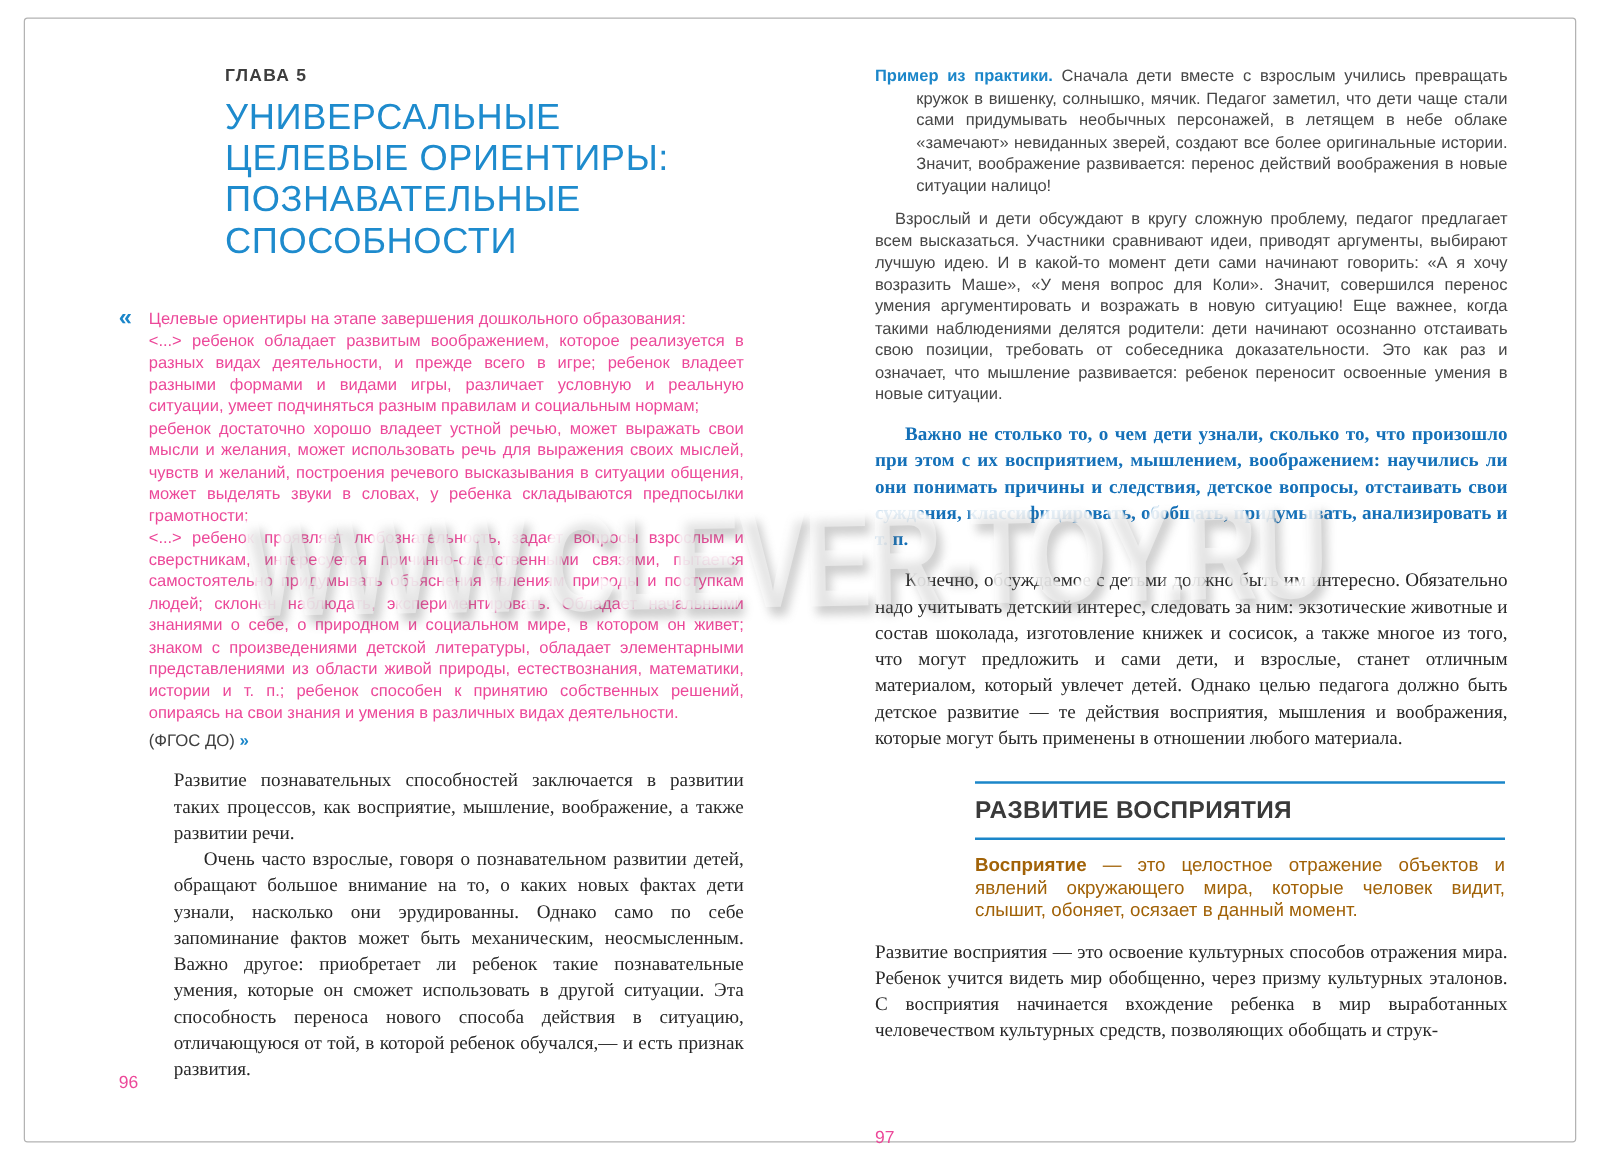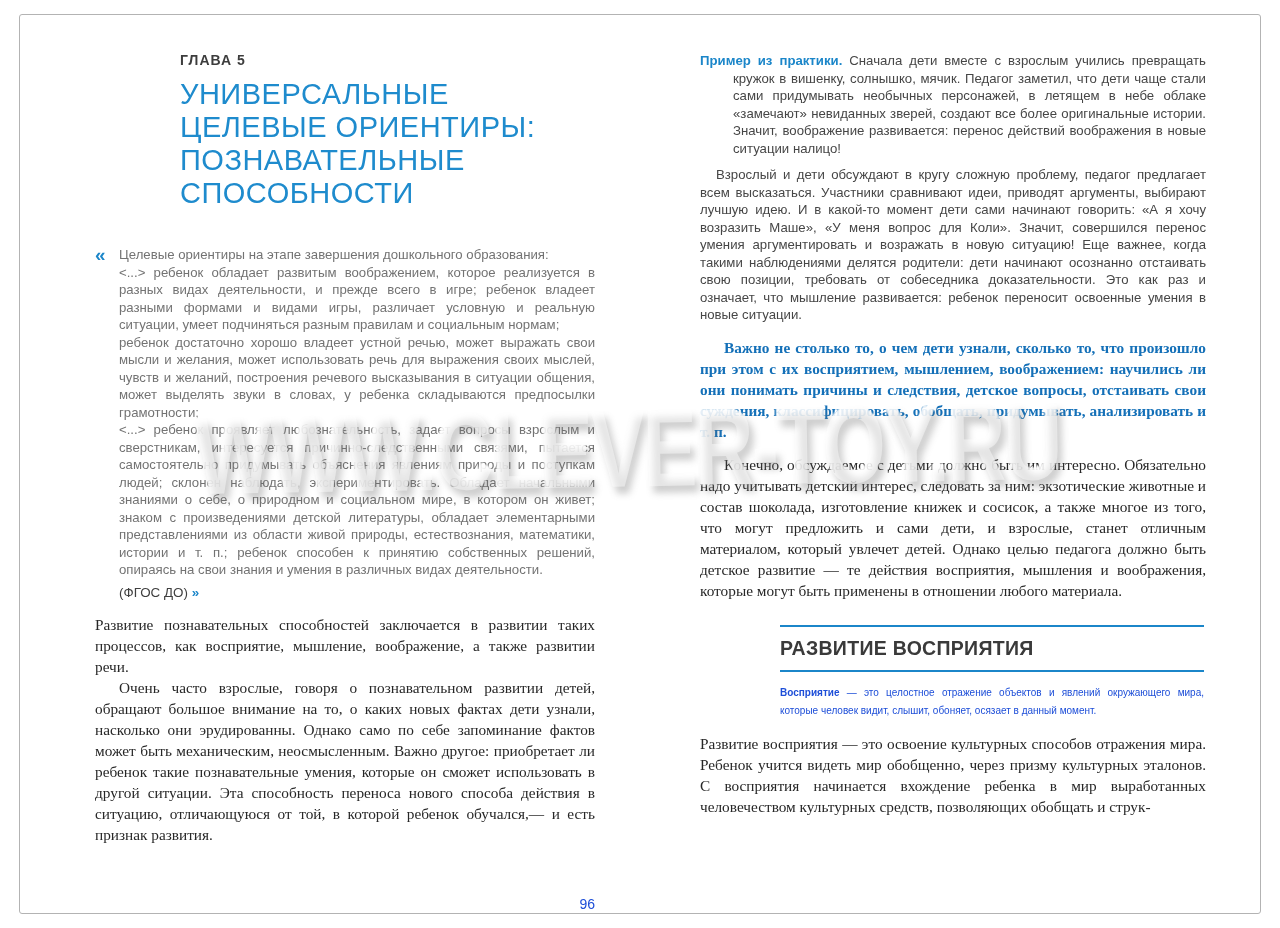--- a/index.html
+++ b/index.html
@@ -24,35 +24,35 @@
     margin:10px 0 0 85px;font-size:29px;line-height:33px;font-weight:500;
     letter-spacing:.5px;color:#1e8bcd;
   }
   .quote{display:flex;margin-top:36px;}
   .quote-mark{
     width:24px;flex:none;color:#1b86c9;font-weight:bold;font-size:19px;
     line-height:17px;
   }
   .quote-body{flex:1;}
   .quote-body .qp{
-    font-size:13.2px;line-height:17.5px;text-align:justify;color:#737373;
+    font-size:13.2px;line-height:17.5px;text-align:justify;color:#ec4899;
   }
   .quote-attrib{
     margin-top:6px;text-align:left;font-size:13.4px;color:#3f3f3f;
   }
   .quote-attrib .close-mark{color:#1b86c9;font-weight:bold;}
 
   .serif{font-family:"Liberation Serif",serif;color:#272727;
     font-size:15.3px;line-height:21px;text-align:justify;}
-  .left-body{margin-top:14px;}
+  .left-body{margin-top:14px;margin-left:44px;}
   .left-body p{margin:0;}
   .left-body p.indent{text-indent:24px;}
 
   .page-number{
-    position:absolute;top:896px;font-size:14px;color:#1d4ed8;text-align:right;
+    position:absolute;top:857px;font-size:14px;color:#ec4899;text-align:left;
   }
   .pn-left{left:95px;width:500px;}
   .pn-right{left:700px;width:506px;margin-top:44px;}
 
   
   .practice{font-size:13.2px;line-height:17.5px;text-align:justify;color:#464646;}
   .practice .p1{padding-left:33px;text-indent:-33px;margin:0;}
   .practice .p2{margin:9px 0 0 0;text-indent:16px;}
   .practice-label{color:#1b86c9;font-weight:bold;}
 
@@ -66,22 +66,22 @@
   .section-head{
     margin:24px 0 0 80px;width:424px;
     border-top:2px solid #1b86c9;border-bottom:2px solid #1b86c9;
     padding:9px 0 10px 0;
   }
   .section-head .hl{
     font-size:19.5px;line-height:24px;font-weight:bold;letter-spacing:.3px;
     color:#3a3a3a;
   }
   .definition{
-    margin:12px 0 0 80px;width:424px;font-size:10px;line-height:18.2px;
-    text-align:justify;color:#1d4ed8;
+    margin:12px 0 0 80px;width:424px;font-size:15px;line-height:18.2px;
+    text-align:justify;color:#a16207;
   }
   .definition .term{font-weight:bold;}
   .perception{margin-top:13px;}
 
   
   .watermark{
     position:absolute;left:195px;top:392px;z-index:3;pointer-events:none;
     font-size:110px;font-weight:bold;letter-spacing:-3px;white-space:nowrap;
     transform:rotate(-1deg) scaleX(0.74);transform-origin:left center;
     color:rgba(255,255,255,0.45);

